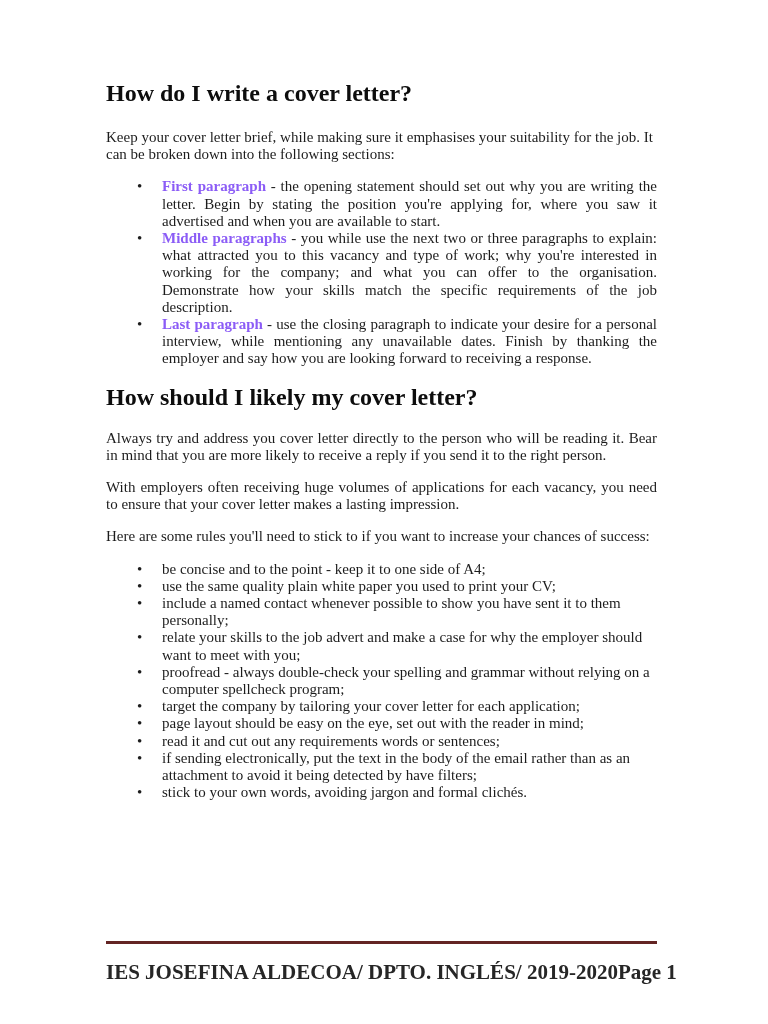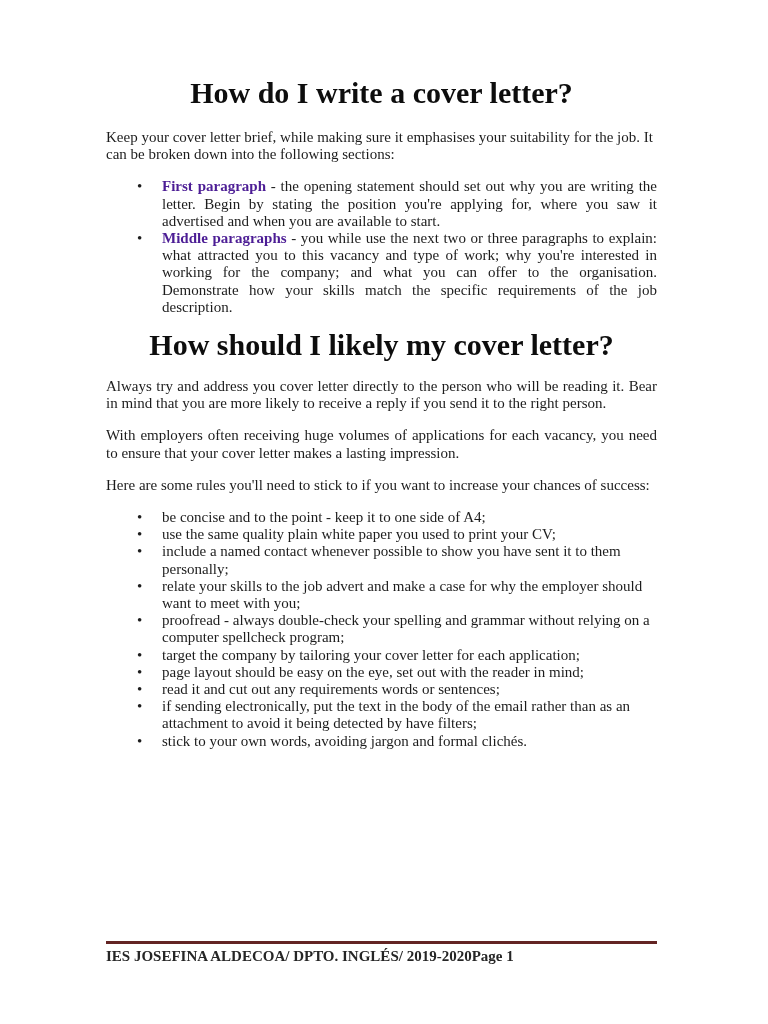--- a/index.html
+++ b/index.html
@@ -16,23 +16,22 @@
   .content {
     position: absolute;
     left: 106px;
     top: 0;
     width: 551px;
     padding-top: 80px;
     font-size: 15px;
     line-height: 17.2px;
   }
   .heading {
-    font-size: 30px;
+    font-size: 24px;
     line-height: 26px;
-    text-align: center;
     font-weight: bold;
     color: #0d0d0d;
     margin: 16px 0 20px 0;
   }
   .heading.first { margin-top: 0; margin-bottom: 23px; }
   .para { margin-bottom: 15px; }
   .para.justify { text-align: justify; }
   ul.bullets { list-style: none; margin: 1px 0 15px 0; }
   ul.bullets li {
     position: relative;
@@ -41,47 +40,48 @@
   }
   ul.bullets li::before {
     content: "\2022";
     position: absolute;
     left: -25px;
     top: 0;
     font-size: 15px;
     color: #1c1c1c;
   }
   ul.bullets.justify li { text-align: justify; }
-  ul.bullets li b { font-weight: bold; color: #4c1d95; }
+  ul.bullets li b { font-weight: bold; color: #8b5cf6; }
   .footer {
     position: absolute;
     left: 106px;
     top: 941px;
     width: 551px;
     border-top: 3px solid #632423;
-    padding-top: 3px;
+    padding-top: 19px;
     font-weight: bold;
-    font-size: 15px;
+    font-size: 21px;
     line-height: 19px;
     color: #262626;
     white-space: nowrap;
   }
 </style>
 </head>
 <body>
 
 <div class="page">
   <div class="content">
 
     <div>
       <div class="heading first">How do I write a cover letter?</div>
       <p class="para">Keep your cover letter brief, while making sure it emphasises your suitability for the job. It can be broken down into the following sections:</p>
       <ul class="bullets justify">
         <li><b>First paragraph</b><span> - the opening statement should set out why you are writing the letter. Begin by stating the position you're applying for, where you saw it advertised and when you are available to start.</span></li>
         <li><b>Middle paragraphs</b><span> - you while use the next two or three paragraphs to explain: what attracted you to this vacancy and type of work; why you're interested in working for the company; and what you can offer to the organisation. Demonstrate how your skills match the specific requirements of the job description.</span></li>
+        <li><b>Last paragraph</b><span> - use the closing paragraph to indicate your desire for a personal interview, while mentioning any unavailable dates. Finish by thanking the employer and say how you are looking forward to receiving a response.</span></li>
       </ul>
     </div>
 
     <div>
       <div class="heading">How should I likely my cover letter?</div>
       <p class="para justify">Always try and address you cover letter directly to the person who will be reading it. Bear in mind that you are more likely to receive a reply if you send it to the right person.</p>
     </div>
 
     <div>
       <p class="para justify">With employers often receiving huge volumes of applications for each vacancy, you need to ensure that your cover letter makes a lasting impression.</p>

